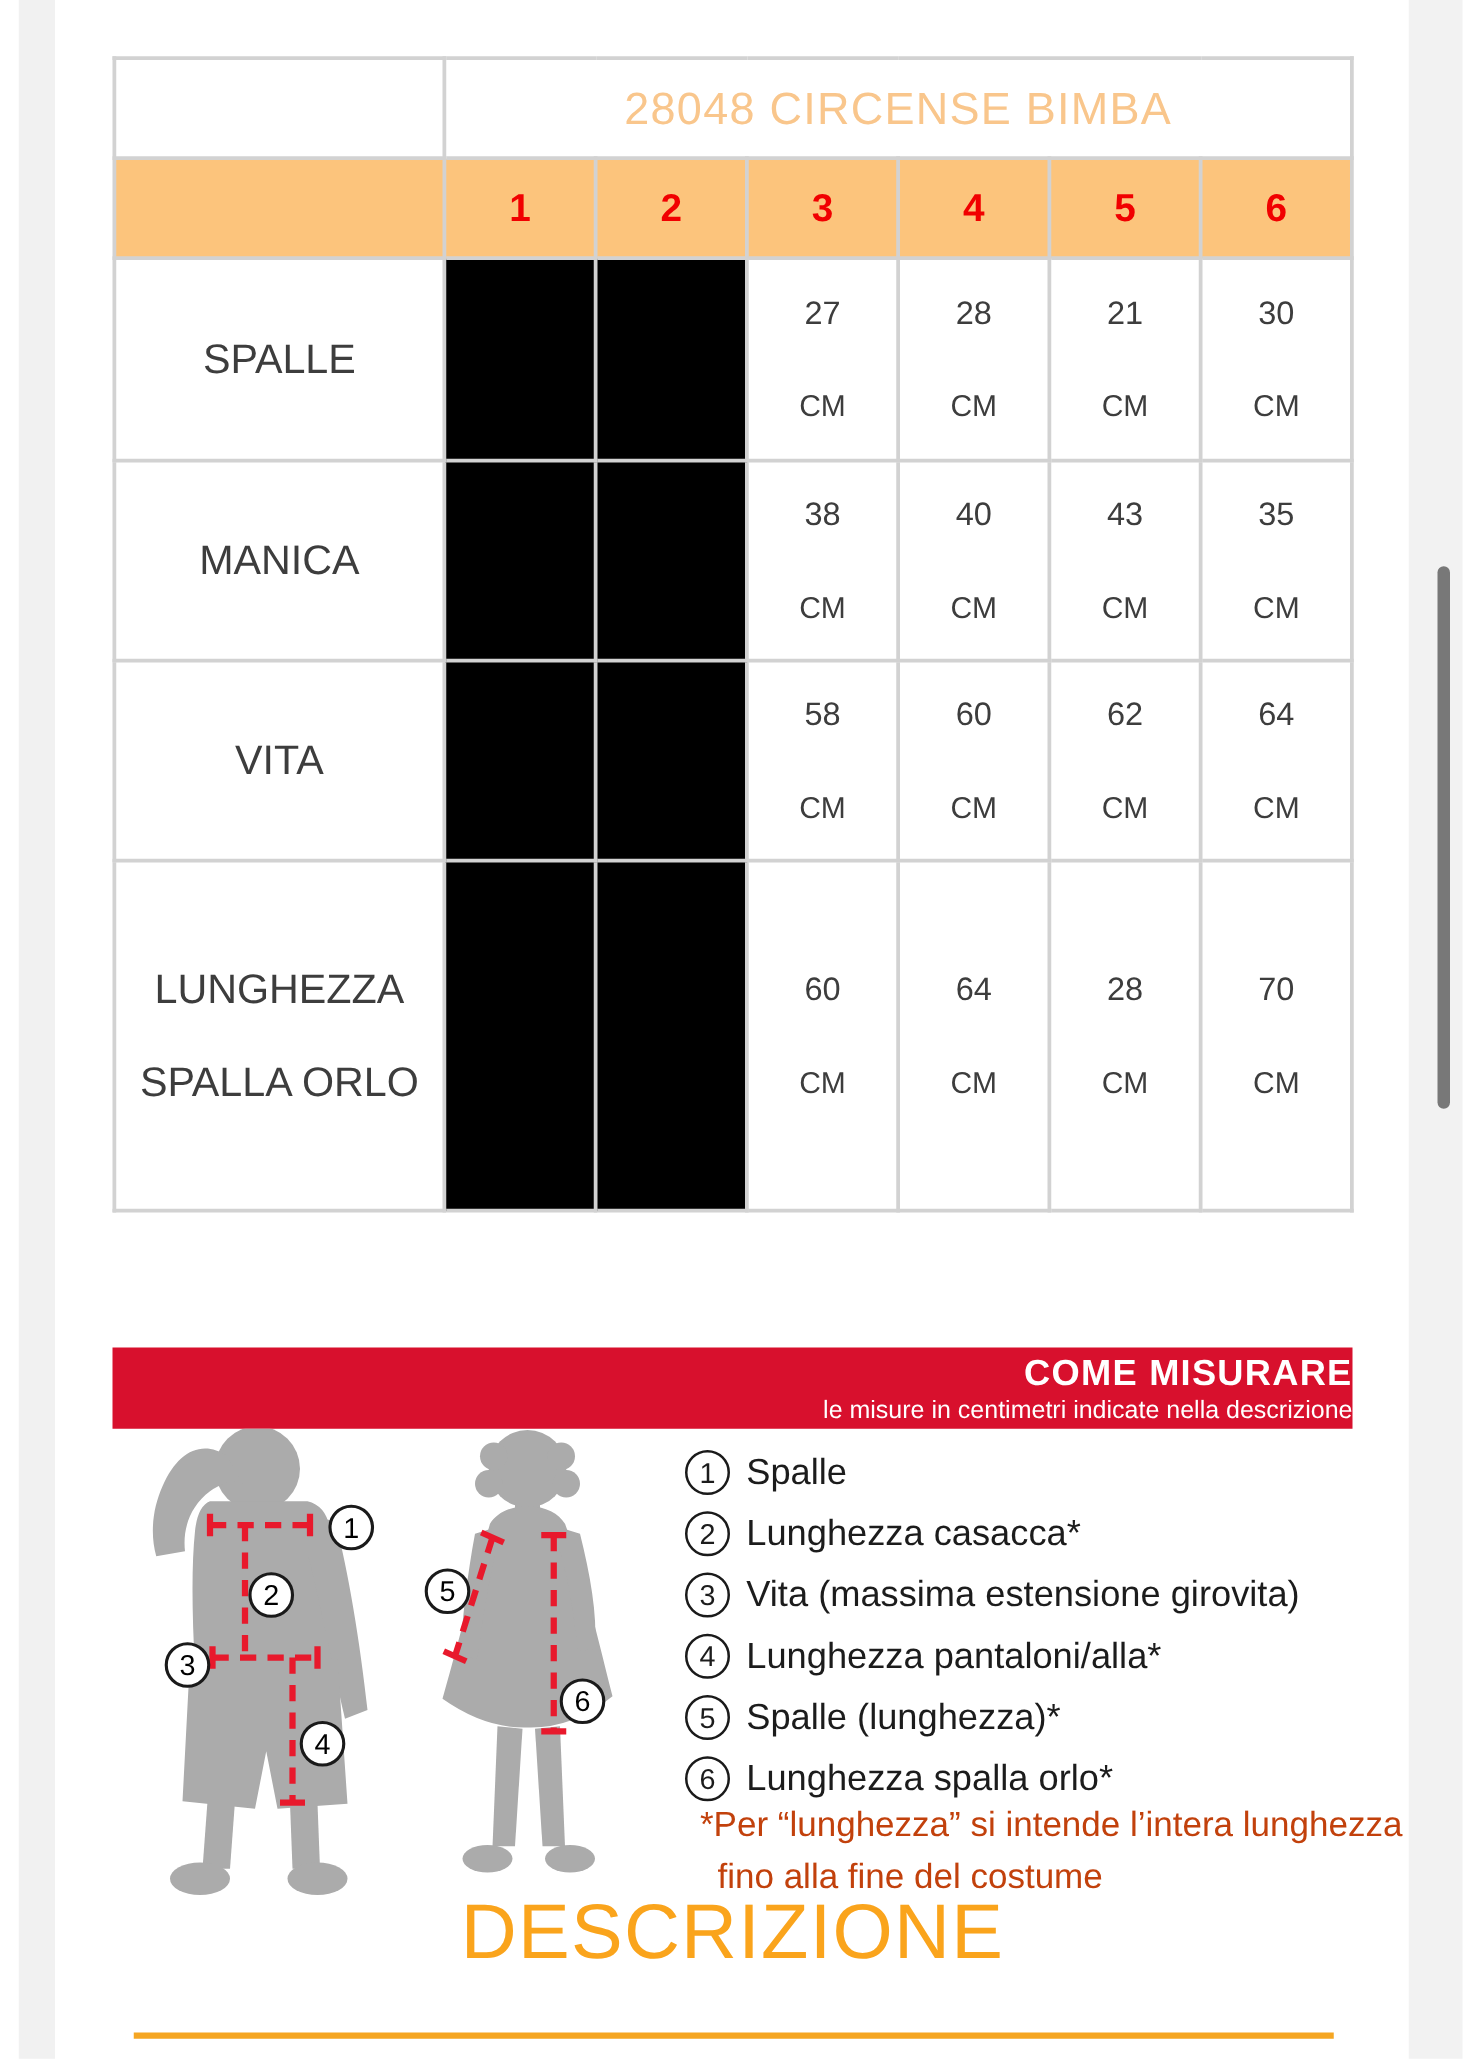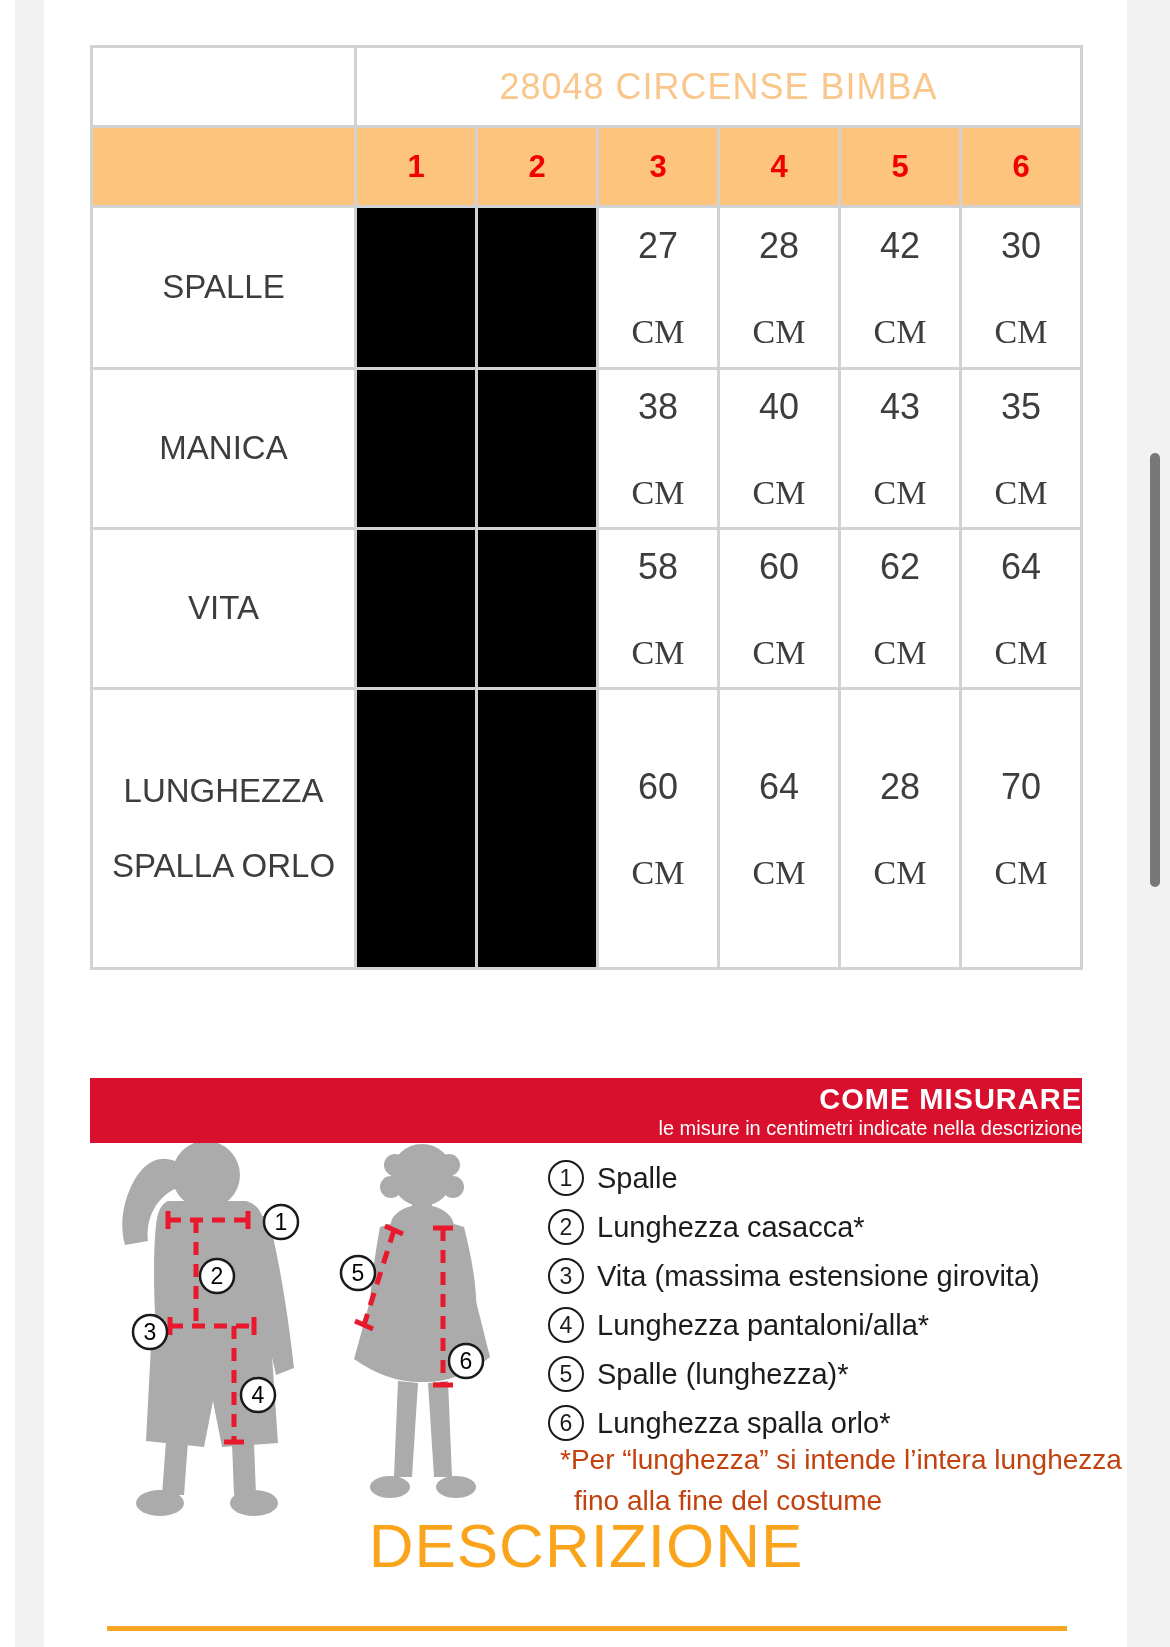--- a/index.html
+++ b/index.html
@@ -33,22 +33,22 @@
   tr.data-row-2,tr.data-row-3{height:160px;}
   tr.data-row-4{height:280px;}
   .table-title{
     font-size:36px;color:#f9c68c;letter-spacing:1px;
   }
   .size-head-row th{
     background:#fcc47c;color:#f10000;font-weight:bold;font-size:31px;
   }
   .row-label{font-size:33px;line-height:2.25em;}
   .black-cell{background:#000000 !important;}
-  .size-table td .val{font-size:36px;margin-bottom:46px;}
-  .size-table td .unit{font-size:34px;font-family:Liberation Serif, serif;}
+  .size-table td .val{font-size:26px;margin-bottom:46px;}
+  .size-table td .unit{font-size:24px;}
 
   
   .banner{
     position:absolute;left:90px;top:1078px;width:992px;height:65px;
     background:#d8102d;color:#ffffff;text-align:right;
   }
   .banner-title{font-size:29px;font-weight:bold;letter-spacing:1px;margin-top:5px;}
   .banner-subtitle{font-size:20px;margin-top:1px;}
 
   
@@ -122,21 +122,21 @@
         <td class="black-cell"></td>
         <td>
           <div class="val">27</div>
           <div class="unit">CM</div>
         </td>
         <td>
           <div class="val">28</div>
           <div class="unit">CM</div>
         </td>
         <td>
-          <div class="val">42</div>
+          <div class="val">21</div>
           <div class="unit">CM</div>
         </td>
         <td>
           <div class="val">30</div>
           <div class="unit">CM</div>
         </td>
       </tr>
       <tr class="data-row-2">
         <th class="row-label">MANICA</th>
         <td class="black-cell"></td>

